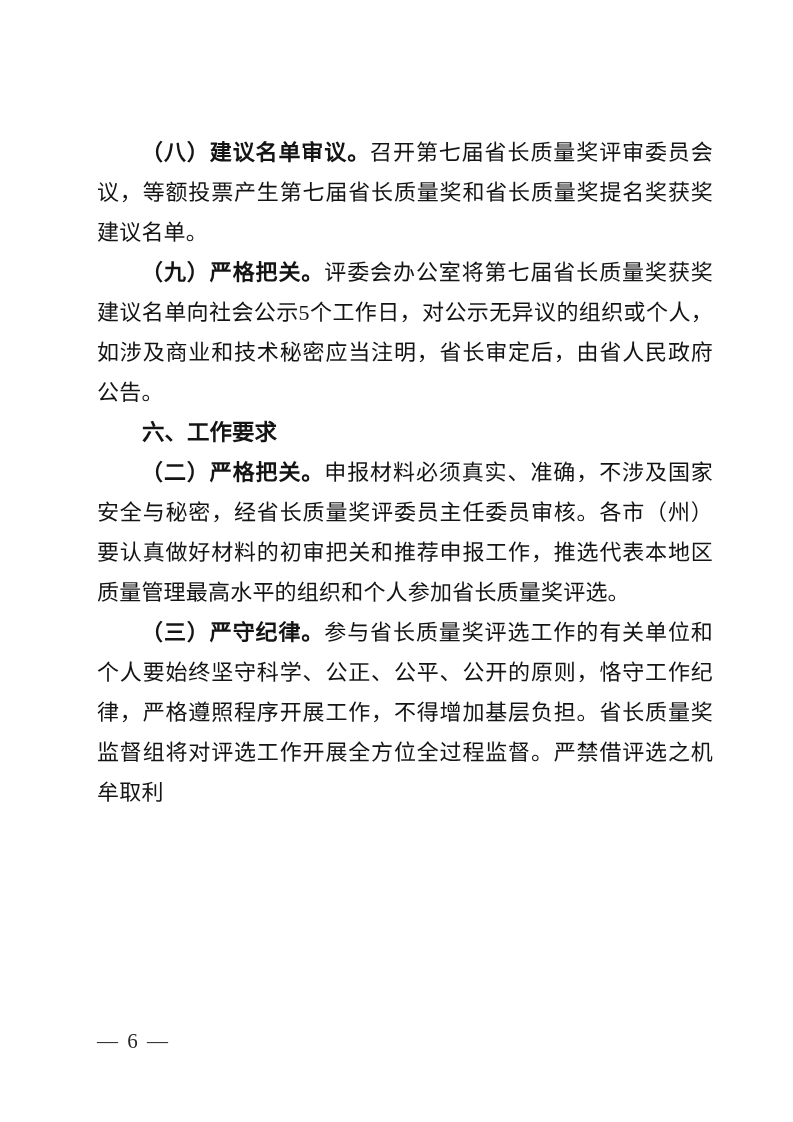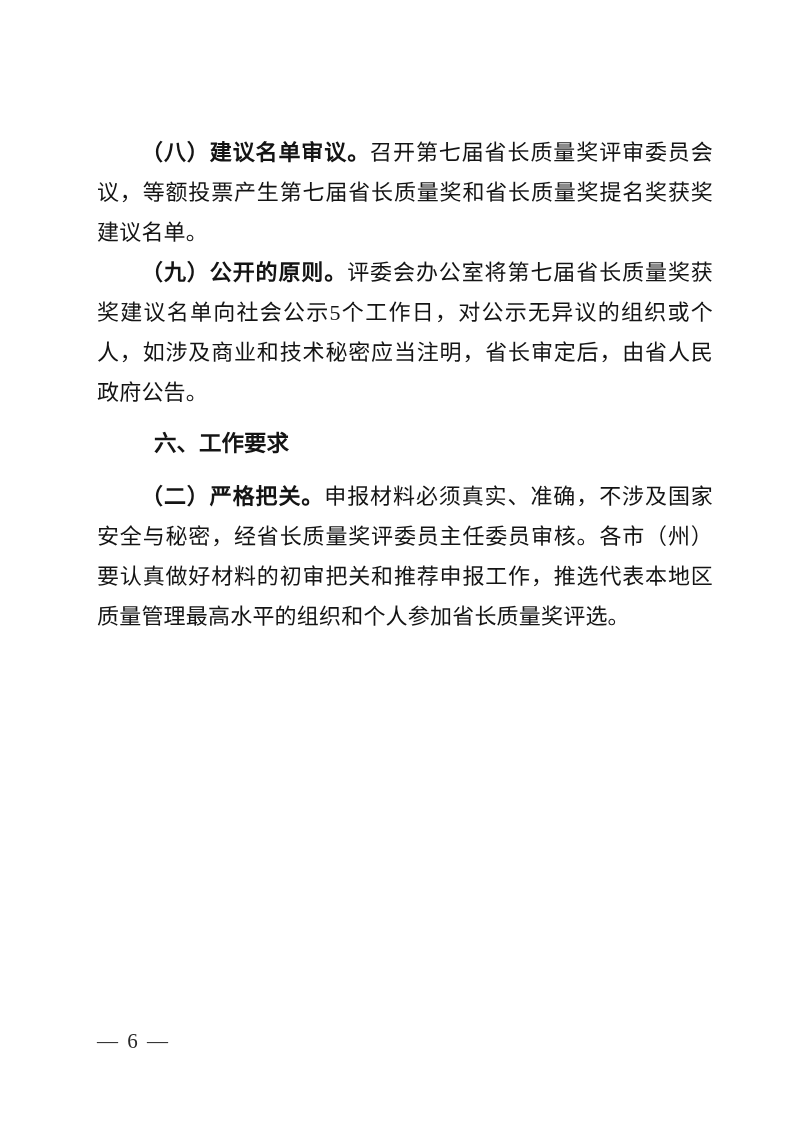--- a/index.html
+++ b/index.html
@@ -27,51 +27,52 @@
     line-height: 40px;
     text-align: justify;
     text-indent: 2em;
     margin: 0;
     letter-spacing: 0.2px;
   }
   .para .lead {
     font-weight: bold;
   }
   .heading {
-    font-family: Liberation Mono, monospace;
+    font-family: Liberation Sans, sans-serif;
     font-size: 22.5px;
     line-height: 40px;
     font-weight: bold;
     text-indent: 2em;
-    margin: 12px;
+    margin: 0;
   }
   .footer {
     position: absolute;
     left: 97px;
     top: 1028px;
     font-family: "Liberation Serif", "DejaVu Serif", serif;
     font-size: 21px;
     line-height: 26px;
     color: #2a2a2a;
     letter-spacing: 2px;
   }
 </style>
 </head>
 <body>
 
 <div class="page">
   <div class="content">
 
     <p class="para"><span class="lead">（八）建议名单审议。</span><span>召开第七届省长质量奖评审委员会议，等额投票产生第七届省长质量奖和省长质量奖提名奖获奖建议名单。</span></p>
 
-    <p class="para"><span class="lead">（九）公开的原则。</span><span>评委会办公室将第七届省长质量奖获奖建议名单向社会公示5个工作日，对公示无异议的组织或个人，如涉及商业和技术秘密应当注明，省长审定后，由省人民政府公告。</span></p>
+    <p class="para"><span class="lead">（九）严格把关。</span><span>评委会办公室将第七届省长质量奖获奖建议名单向社会公示5个工作日，对公示无异议的组织或个人，如涉及商业和技术秘密应当注明，省长审定后，由省人民政府公告。</span></p>
 
 
     <h2 class="heading">六、工作要求</h2>
 
 
     <p class="para"><span class="lead">（二）严格把关。</span><span>申报材料必须真实、准确，不涉及国家安全与秘密，经省长质量奖评委员主任委员审核。各市（州）要认真做好材料的初审把关和推荐申报工作，推选代表本地区质量管理最高水平的组织和个人参加省长质量奖评选。</span></p>
 
+    <p class="para"><span class="lead">（三）严守纪律。</span><span>参与省长质量奖评选工作的有关单位和个人要始终坚守科学、公正、公平、公开的原则，恪守工作纪律，严格遵照程序开展工作，不得增加基层负担。省长质量奖监督组将对评选工作开展全方位全过程监督。严禁借评选之机牟取利</span></p>
 
   </div>
 
   <div class="footer">— 6 —</div>
 </div>
 
 </body></html>

